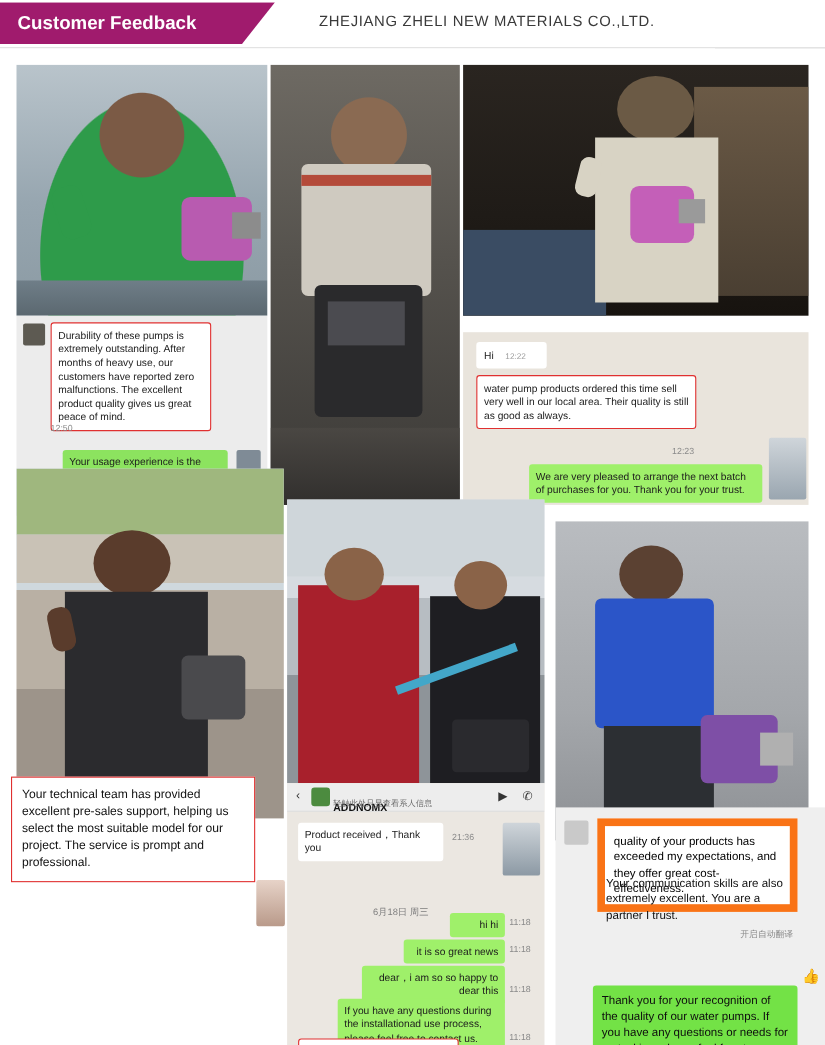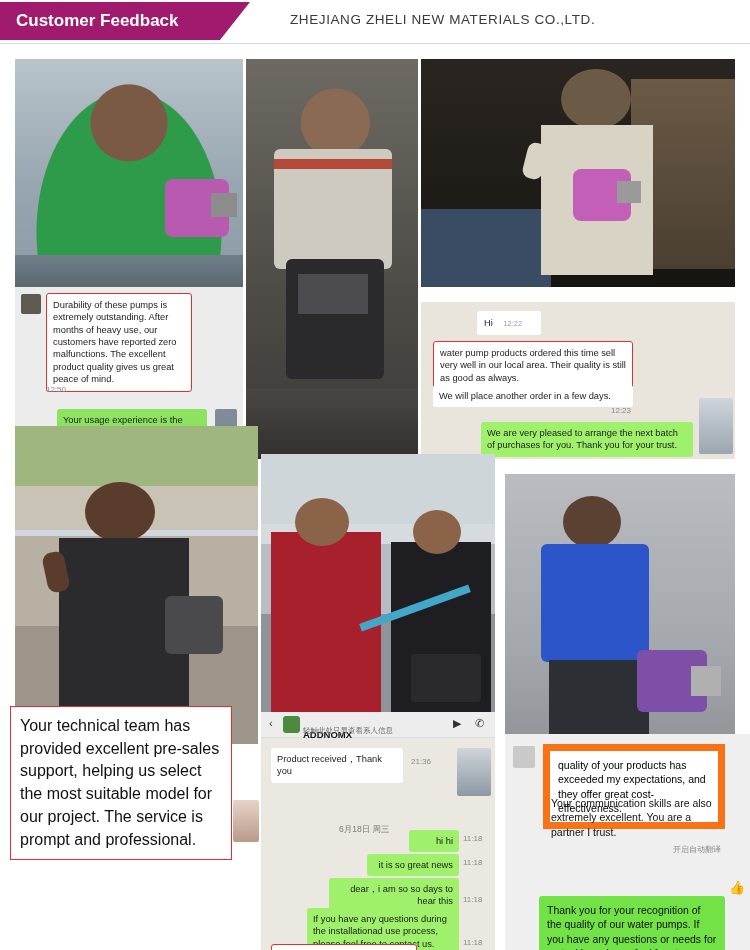--- a/index.html
+++ b/index.html
@@ -45,21 +45,21 @@
   .bubble.green { background:#8ce35f; }
   .bubble.wawhite { background:#ffffff; }
   .bubble.wagreen { background:#9ff06a; }
   .redbox { border:1px solid #e03030; }
   .ts { position:absolute; font-size:8px; color:#8a8a8a; }
   .avatar { position:absolute; border-radius:2px; background:#6b6b6b; }
   .avatar.light { background:#c8c8c8; }
 
   
   .callout {
-    position:absolute; font-size:16px; line-height:1.42; color:#111;
+    position:absolute; font-size:11px; line-height:1.42; color:#111;
     padding:8px 9px; border:1px solid #e03030; background:#ffffff;
   }
   .callout.green { background:#6ee43c; border:1px solid #6ee43c; }
 
   
   .rbub { position:absolute; font-size:10.5px; line-height:1.36; padding:7px 8px; }
   .rbub.white { background:#ffffff; border:7px solid #f97316; }
   .rbub.plain { background:transparent; color:#111; }
   .rbub.green { background:#73e246; border-radius:3px; color:#0e0e0e; }
 
@@ -122,26 +122,25 @@
 
   <div class="chatpanel" style="left:15px; top:243px; width:228px; height:182px;">
     <div class="avatar" style="left:6px; top:7px; width:20px; height:20px; background:#5d5a52;"></div>
     <div class="bubble white redbox" style="left:31px; top:6px; width:146px;">Durability of these pumps is extremely outstanding. After months of heavy use, our customers have reported zero malfunctions. The excellent product quality gives us great peace of mind.</div>
     <div class="ts" style="left:31px; top:98px;">12:50</div>
     <div class="bubble green" style="left:42px; top:122px; width:150px;">Your usage experience is the best proof of the quality of our water pumps. Thank you for your feedback, which is the greatest encouragement to us.</div>
     <div class="avatar" style="left:200px; top:122px; width:22px; height:28px; background:#7f8b96;"></div>
   </div>
 
   <div class="chatpanel wa" style="left:421px; top:258px; width:314px; height:157px;">
-    <div class="bubble wawhite" style="left:12px; top:9px; width:64px; padding:6px 7px;margin-left:44px;">
+    <div class="bubble wawhite" style="left:12px; top:9px; width:64px; padding:6px 7px;">
       <span>Hi</span>
       <span class="small-ts" style="margin-left:8px;">12:22</span>
     </div>
     <div class="bubble wawhite redbox" style="left:12px; top:39px; width:200px;">water pump products ordered this time sell very well in our local area. Their quality is still as good as always.</div>
-    <div class="bubble wawhite" style="left:12px; top:83px; width:200px; background:#fff;">We will place another order in a few days.</div>
     <div class="ts" style="left:190px; top:104px;">12:23</div>
     <div class="bubble wagreen" style="left:60px; top:120px; width:212px;">We are very pleased to arrange the next batch of purchases for you. Thank you for your trust.</div>
     <div class="avatar light" style="left:278px; top:96px; width:34px; height:56px; background:linear-gradient(#cfd5da,#9aa6b0);"></div>
   </div>
 
   <div class="ph photo" style="left:15px; top:382px; width:243px; height:318px;
               background-image:
                 linear-gradient(#cfd8dd 0 110px, #b9b0a4 110px 200px, #9d948a 200px 318px);">
     <div style="position:absolute;left:0;top:0;width:243px;height:60px;background:#9fb77e;"></div>
     <div style="position:absolute;left:0;top:60px;width:243px;height:44px;background:#c9c2b6;"></div>
@@ -195,21 +194,21 @@
     <div class="avatar light" style="left:196px; top:36px; width:34px; height:48px; background:linear-gradient(#cfd5da,#8c99a4);"></div>
 
     <div class="datechip" style="left:78px; top:100px;">6月18日 周三</div>
 
     <div class="bubble wagreen" style="left:148px; top:118px; width:50px; text-align:right;">hi  hi</div>
     <div class="ts" style="left:202px; top:122px;">11:18</div>
 
     <div class="bubble wagreen" style="left:106px; top:142px; width:92px; text-align:right;">it is so great news</div>
     <div class="ts" style="left:202px; top:146px;">11:18</div>
 
-    <div class="bubble wagreen" style="left:68px; top:166px; width:130px; text-align:right;">dear，i am so so days to hear this</div>
+    <div class="bubble wagreen" style="left:68px; top:166px; width:130px; text-align:right;">dear，i am so so happy to dear this</div>
     <div class="ts" style="left:202px; top:183px;">11:18</div>
 
     <div class="bubble wagreen" style="left:46px; top:196px; width:152px;">If you have any questions during the installationad use process, please feel free to contact us.</div>
     <div class="ts" style="left:202px; top:226px;">11:18</div>
 
     <div class="bubble wawhite redbox" style="left:10px; top:232px; width:146px;">I have been using it for a week, and it works well with a large water output. It is a reliable water pump, and I will purchase it again next time.</div>
 
   </div>
 
   <div class="chatpanel" style="left:505px; top:690px; width:245px; height:260px; background:#efefef;">

